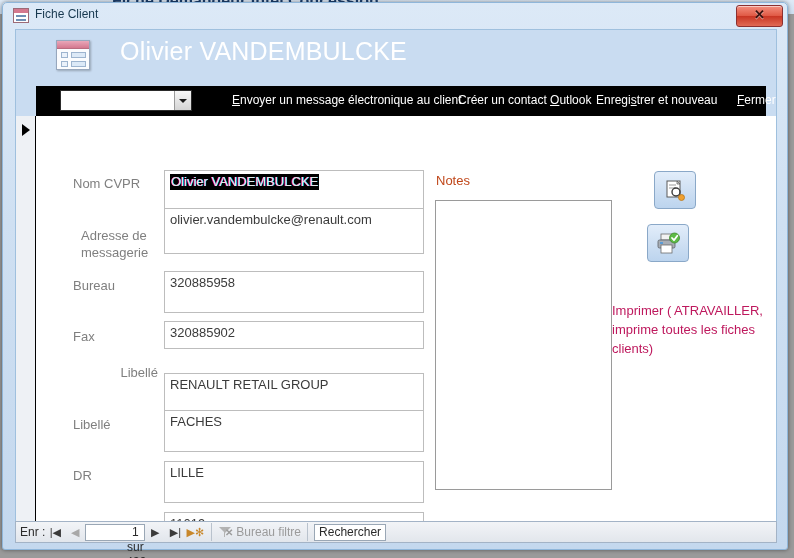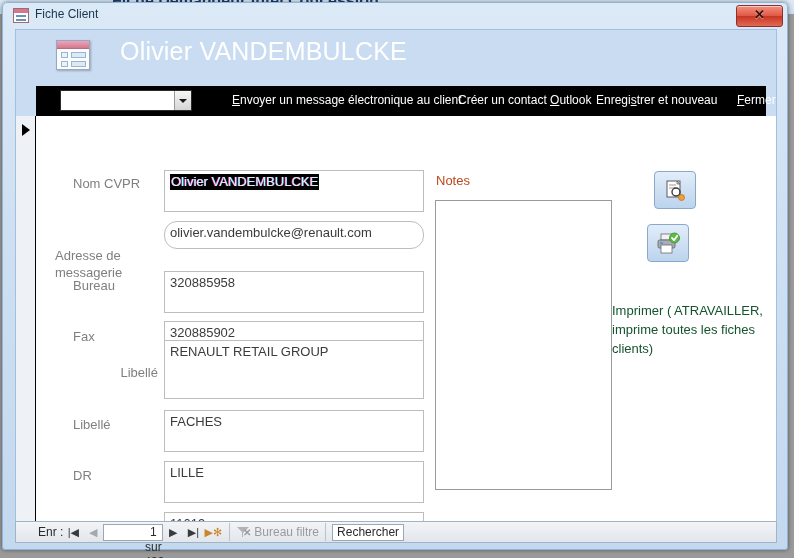--- a/index.html
+++ b/index.html
@@ -265,38 +265,38 @@
     cursor: pointer;
   }
   #btn-preview { left: 638px; top: 141px; }
   #btn-print   { left: 631px; top: 194px; }
 
   .print-note {
     position: absolute;
     left: 596px; top: 271px;
     width: 160px;
     font-size: 13px;
-    color: #14532d;
+    color: #be185d;
     line-height: 19px;
   }
 
   
   .statusbar {
     position: absolute;
     left: 12px; bottom: 6px;
     width: 762px; height: 22px;
     background: linear-gradient(#f2f4f7,#e2e6ec);
     border: 1px solid #a3b3c6;
     box-sizing: border-box;
     display: flex;
     align-items: center;
     font-size: 12px;
     color: #2a2a2a;
   }
-  .nav-label { margin-left: 22px; }
+  .nav-label { margin-left: 4px; }
   .nav-btn {
     width: 20px; height: 18px;
     display: flex; align-items: center; justify-content: center;
     font-size: 11px; color: #3a3a3a;
     cursor: pointer;
     user-select: none;
   }
   .nav-btn.dim { color: #a8a8a8; cursor: default; }
   .nav-box {
     width: 60px; height: 17px;
@@ -392,35 +392,35 @@
         <div class="cmd-link acc" style="left:560px;">Enregi<u>s</u>trer et nouveau</div>
         <div class="cmd-link acc" style="left:701px;"><u>F</u>ermer</div>
       </div>
 
       <div class="detail">
         <div class="rec-selector">
           <div class="tri"></div>
         </div>
 
         <div class="field-label" style="left:57px;top:59px;width:85px;">Nom CVPR</div>
-        <div class="field-label" style="left:39px;top:111px;width:80px;margin-top:20px;">Adresse de messagerie</div>
+        <div class="field-label" style="left:65px;top:111px;width:80px;">Adresse de messagerie</div>
         <div class="field-label" style="left:57px;top:161px;width:85px;">Bureau</div>
         <div class="field-label" style="left:57px;top:212px;width:85px;">Fax</div>
         <div class="field-label" style="left:57px;top:248px;width:85px;text-align:right;">Libellé</div>
         <div class="field-label" style="left:57px;top:300px;width:85px;">Libellé</div>
         <div class="field-label" style="left:57px;top:351px;width:85px;">DR</div>
         <div class="field-label" style="left:57px;top:403px;width:90px;">N° de Dest</div>
 
         <div class="field-box" style="left:148px;top:54px;width:260px;height:42px;">
           <span class="sel-text">Olivier VANDEMBULCKE</span>
         </div>
-        <div class="field-box" style="left:148px;top:105px;width:260px;height:28px;border-radius:13px;">olivier.vandembulcke@renault.com</div>
+        <div class="field-box" style="left:148px;top:92px;width:260px;height:46px;">olivier.vandembulcke@renault.com</div>
         <div class="field-box" style="left:148px;top:155px;width:260px;height:42px;">320885958</div>
         <div class="field-box" style="left:148px;top:205px;width:260px;height:28px;">320885902</div>
-        <div class="field-box" style="left:148px;top:224px;width:260px;height:59px;">RENAULT RETAIL GROUP</div>
+        <div class="field-box" style="left:148px;top:257px;width:260px;height:59px;">RENAULT RETAIL GROUP</div>
         <div class="field-box" style="left:148px;top:345px;width:260px;height:42px;">LILLE</div>
         <div class="field-box" style="left:148px;top:294px;width:260px;height:42px;">FACHES</div>
         <div class="field-box" style="left:148px;top:396px;width:260px;height:28px;">11019</div>
 
         <div class="field-label" style="left:420px;top:56px;color:#c0471a;">Notes</div>
         <div class="notes-box" style="top:84px;"></div>
 
         <div class="icon-btn" id="btn-preview" style="left:638px;top:55px;">
           <svg width="24" height="24" viewBox="0 0 24 24" style="position:absolute;left:9px;top:7px;">
             <rect x="3" y="2" width="13" height="16" fill="#ffffff" stroke="#5a5a5a" stroke-width="1"></rect>

